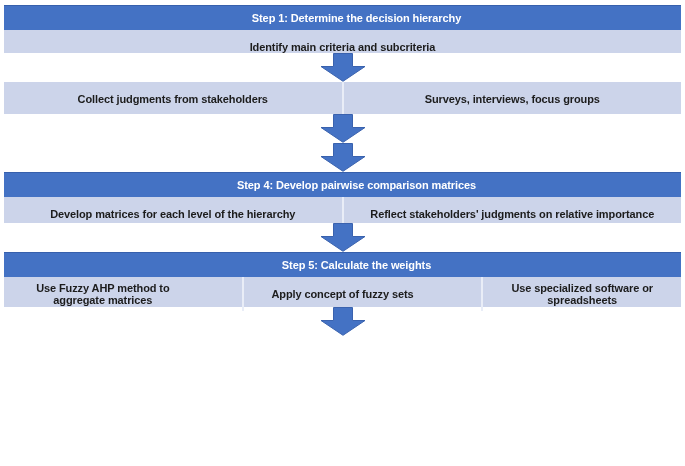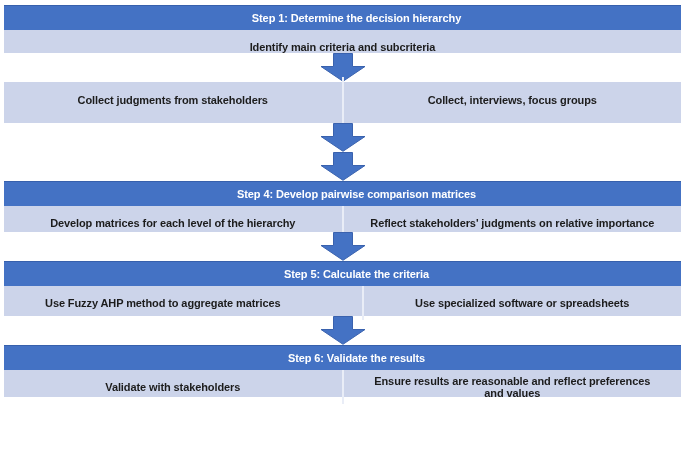--- a/index.html
+++ b/index.html
@@ -42,21 +42,21 @@
   .cell{
     flex:1 1 0;
     color:var(--cell-text);
     font-weight:bold;font-size:11px;line-height:12.5px;letter-spacing:-0.1px;
     display:flex;align-items:center;justify-content:center;
     text-align:center;
     padding:17px 22px;
   }
   .cell + .cell{border-left:2px solid var(--divider);}
   .row-h23{height:23px;}
-  .row-h24{height:41px;align-items:flex-end;}
+  .row-h24{height:32px;}
   .row-h26{height:26px;}
   .row-h27{height:27px;}
   .row-h30{height:30px;gap:40px;}
   .arrow-gap{
     height:29px;
     display:flex;align-items:center;justify-content:center;
     flex:0 0 auto;
   }
   .arrow-gap svg{display:block;}
   .block-arrow{
@@ -79,21 +79,21 @@
 
   <div class="arrow-gap">
     <svg width="46" height="29" viewBox="0 0 46 29">
       <path class="block-arrow" d="M13.5 0.5 H32.5 V13.5 H45 L23 28.3 L1 13.5 H13.5 Z"></path>
     </svg>
   </div>
 
   <div class="step">
     <div class="step-row row-h24">
       <div class="cell">Collect judgments from stakeholders</div>
-      <div class="cell">Collect, interviews, focus groups</div>
+      <div class="cell">Surveys, interviews, focus groups</div>
     </div>
   </div>
 
   <div class="arrow-gap">
     <svg width="46" height="29" viewBox="0 0 46 29">
       <path class="block-arrow" d="M13.5 0.5 H32.5 V13.5 H45 L23 28.3 L1 13.5 H13.5 Z"></path>
     </svg>
   </div>
 
   <div class="step">
@@ -113,34 +113,28 @@
     </div>
   </div>
 
   <div class="arrow-gap">
     <svg width="46" height="29" viewBox="0 0 46 29">
       <path class="block-arrow" d="M13.5 0.5 H32.5 V13.5 H45 L23 28.3 L1 13.5 H13.5 Z"></path>
     </svg>
   </div>
 
   <div class="step">
-    <div class="step-header">Step 5: Calculate the criteria</div>
+    <div class="step-header">Step 5: Calculate the weights</div>
     <div class="step-row row-h30">
       <div class="cell">Use Fuzzy AHP method to aggregate matrices</div>
+      <div class="cell">Apply concept of fuzzy sets</div>
       <div class="cell">Use specialized software or spreadsheets</div>
     </div>
   </div>
 
   <div class="arrow-gap">
     <svg width="46" height="29" viewBox="0 0 46 29">
       <path class="block-arrow" d="M13.5 0.5 H32.5 V13.5 H45 L23 28.3 L1 13.5 H13.5 Z"></path>
     </svg>
   </div>
 
-  <div class="step">
-    <div class="step-header">Step 6: Validate the results</div>
-    <div class="step-row row-h27">
-      <div class="cell">Validate with stakeholders</div>
-      <div class="cell">Ensure results are reasonable and reflect preferences and values</div>
-    </div>
-  </div>
 
 </div>
 
 </body></html>

